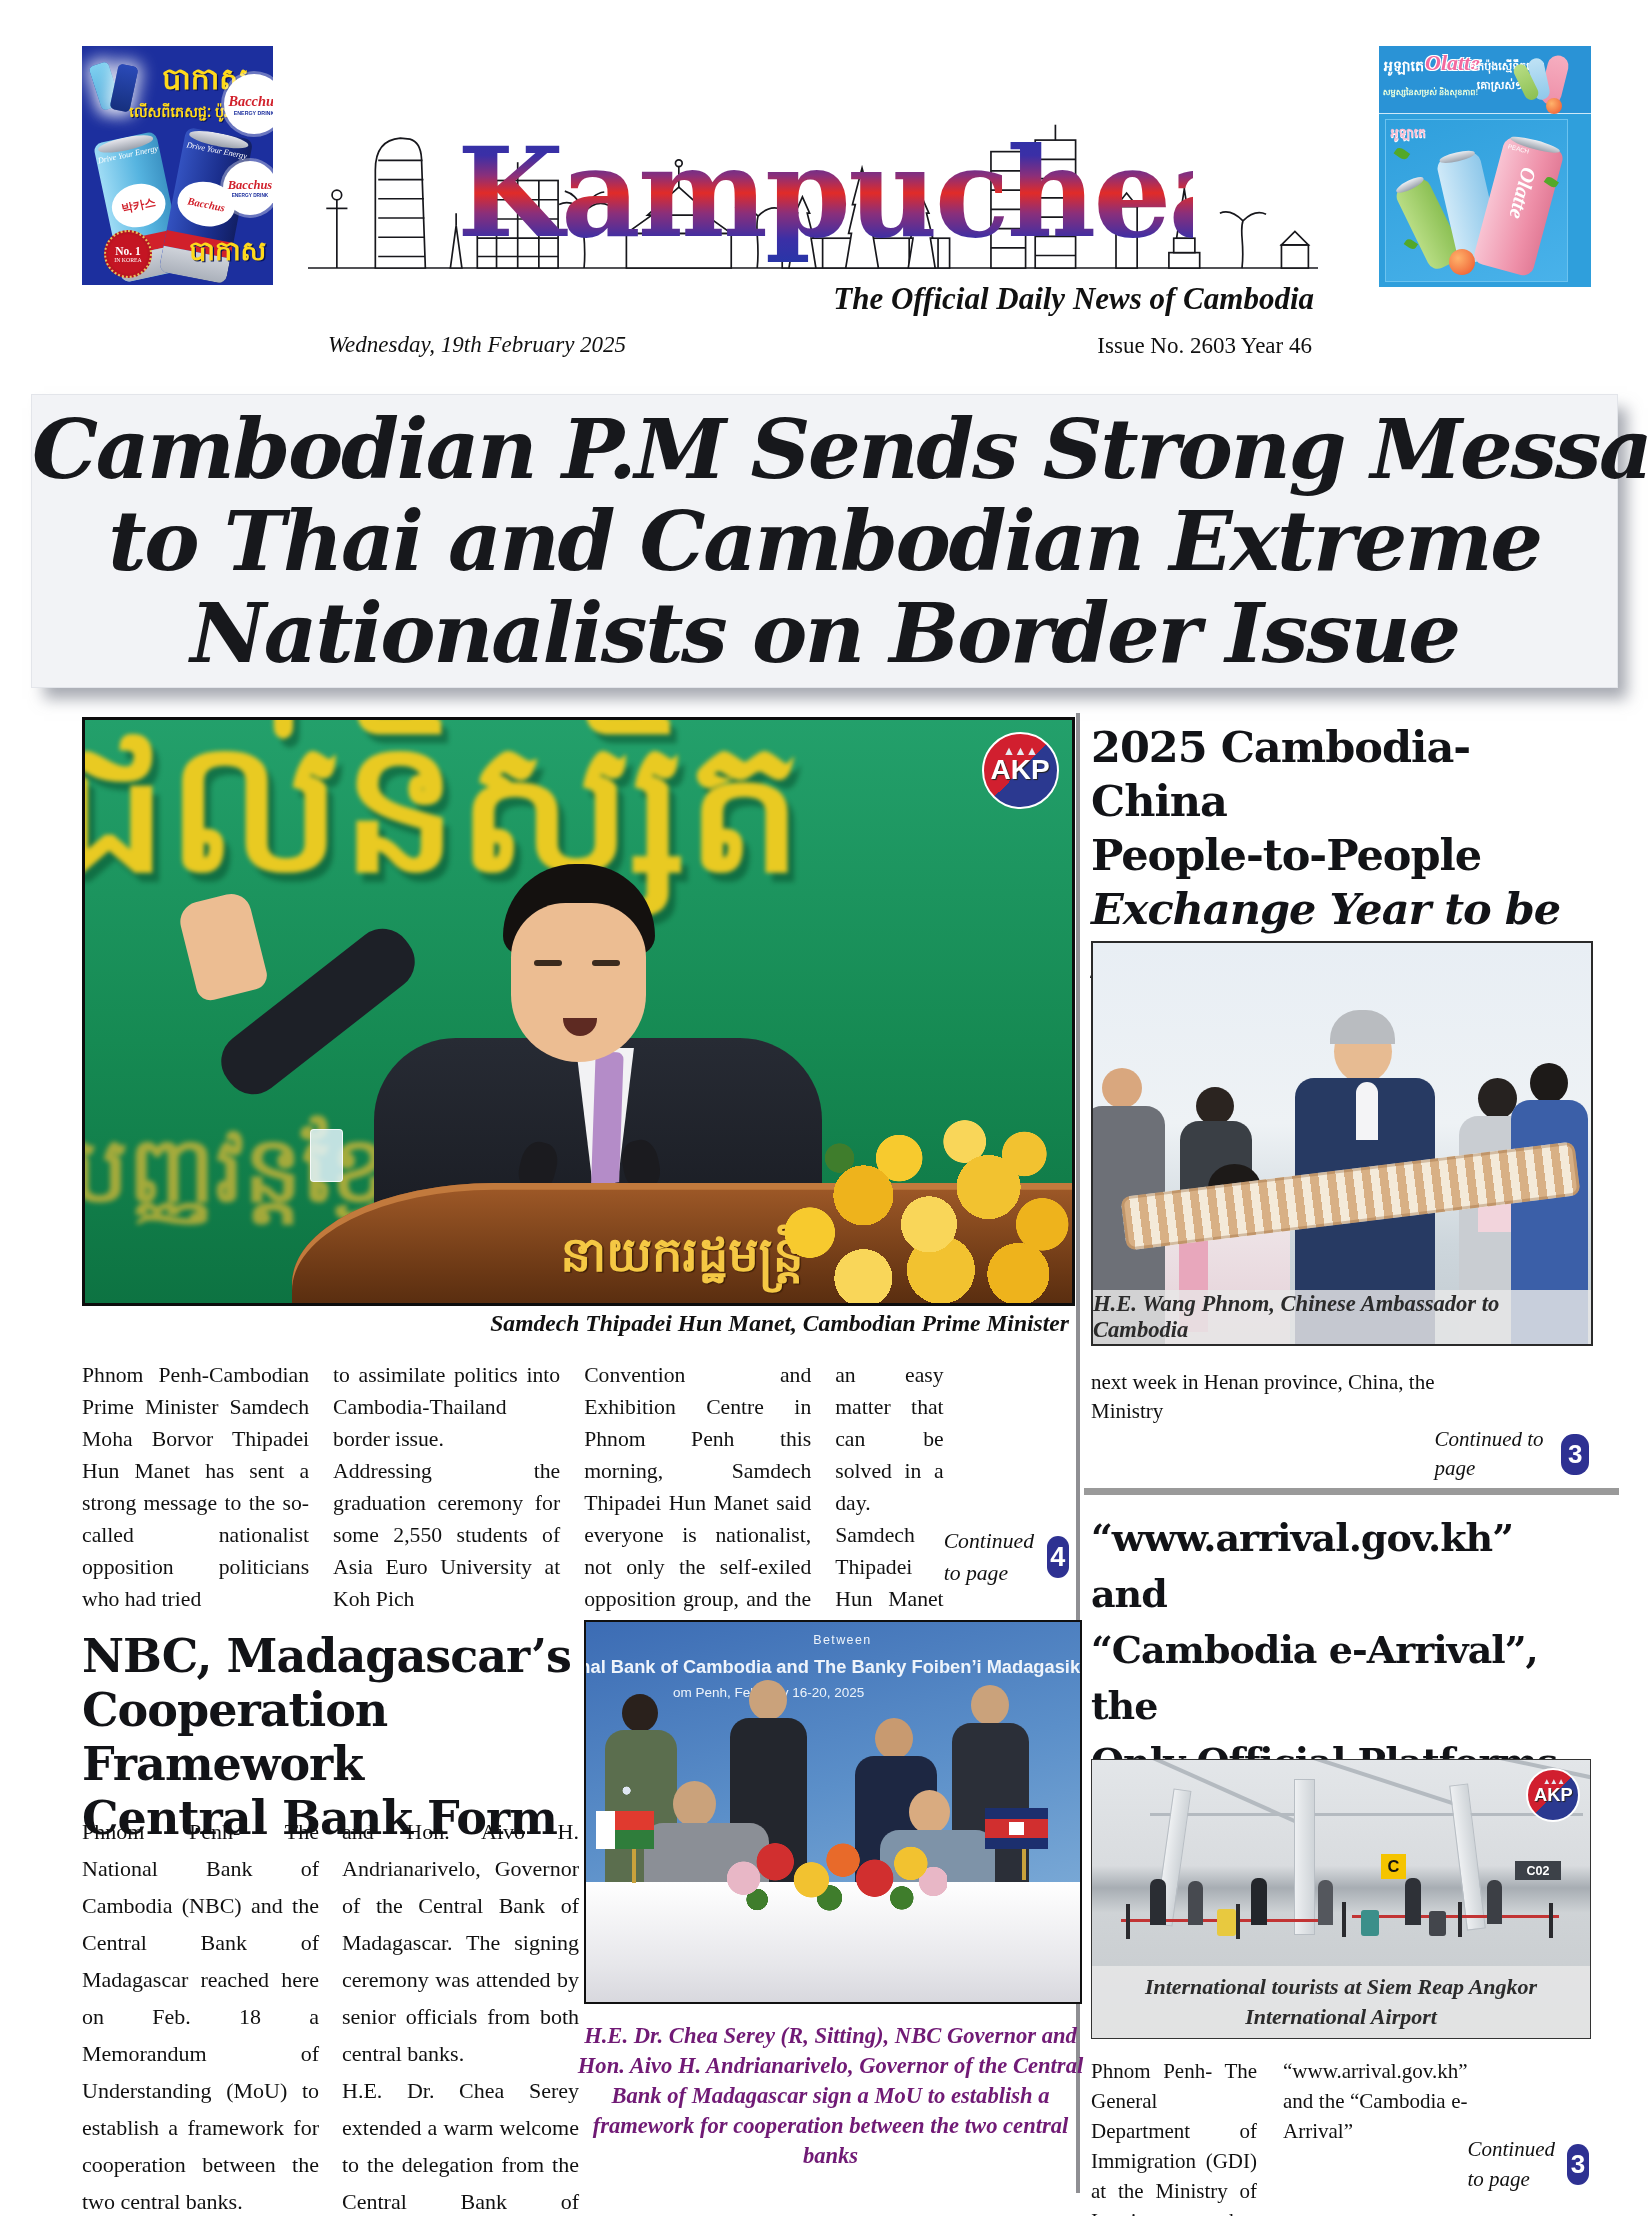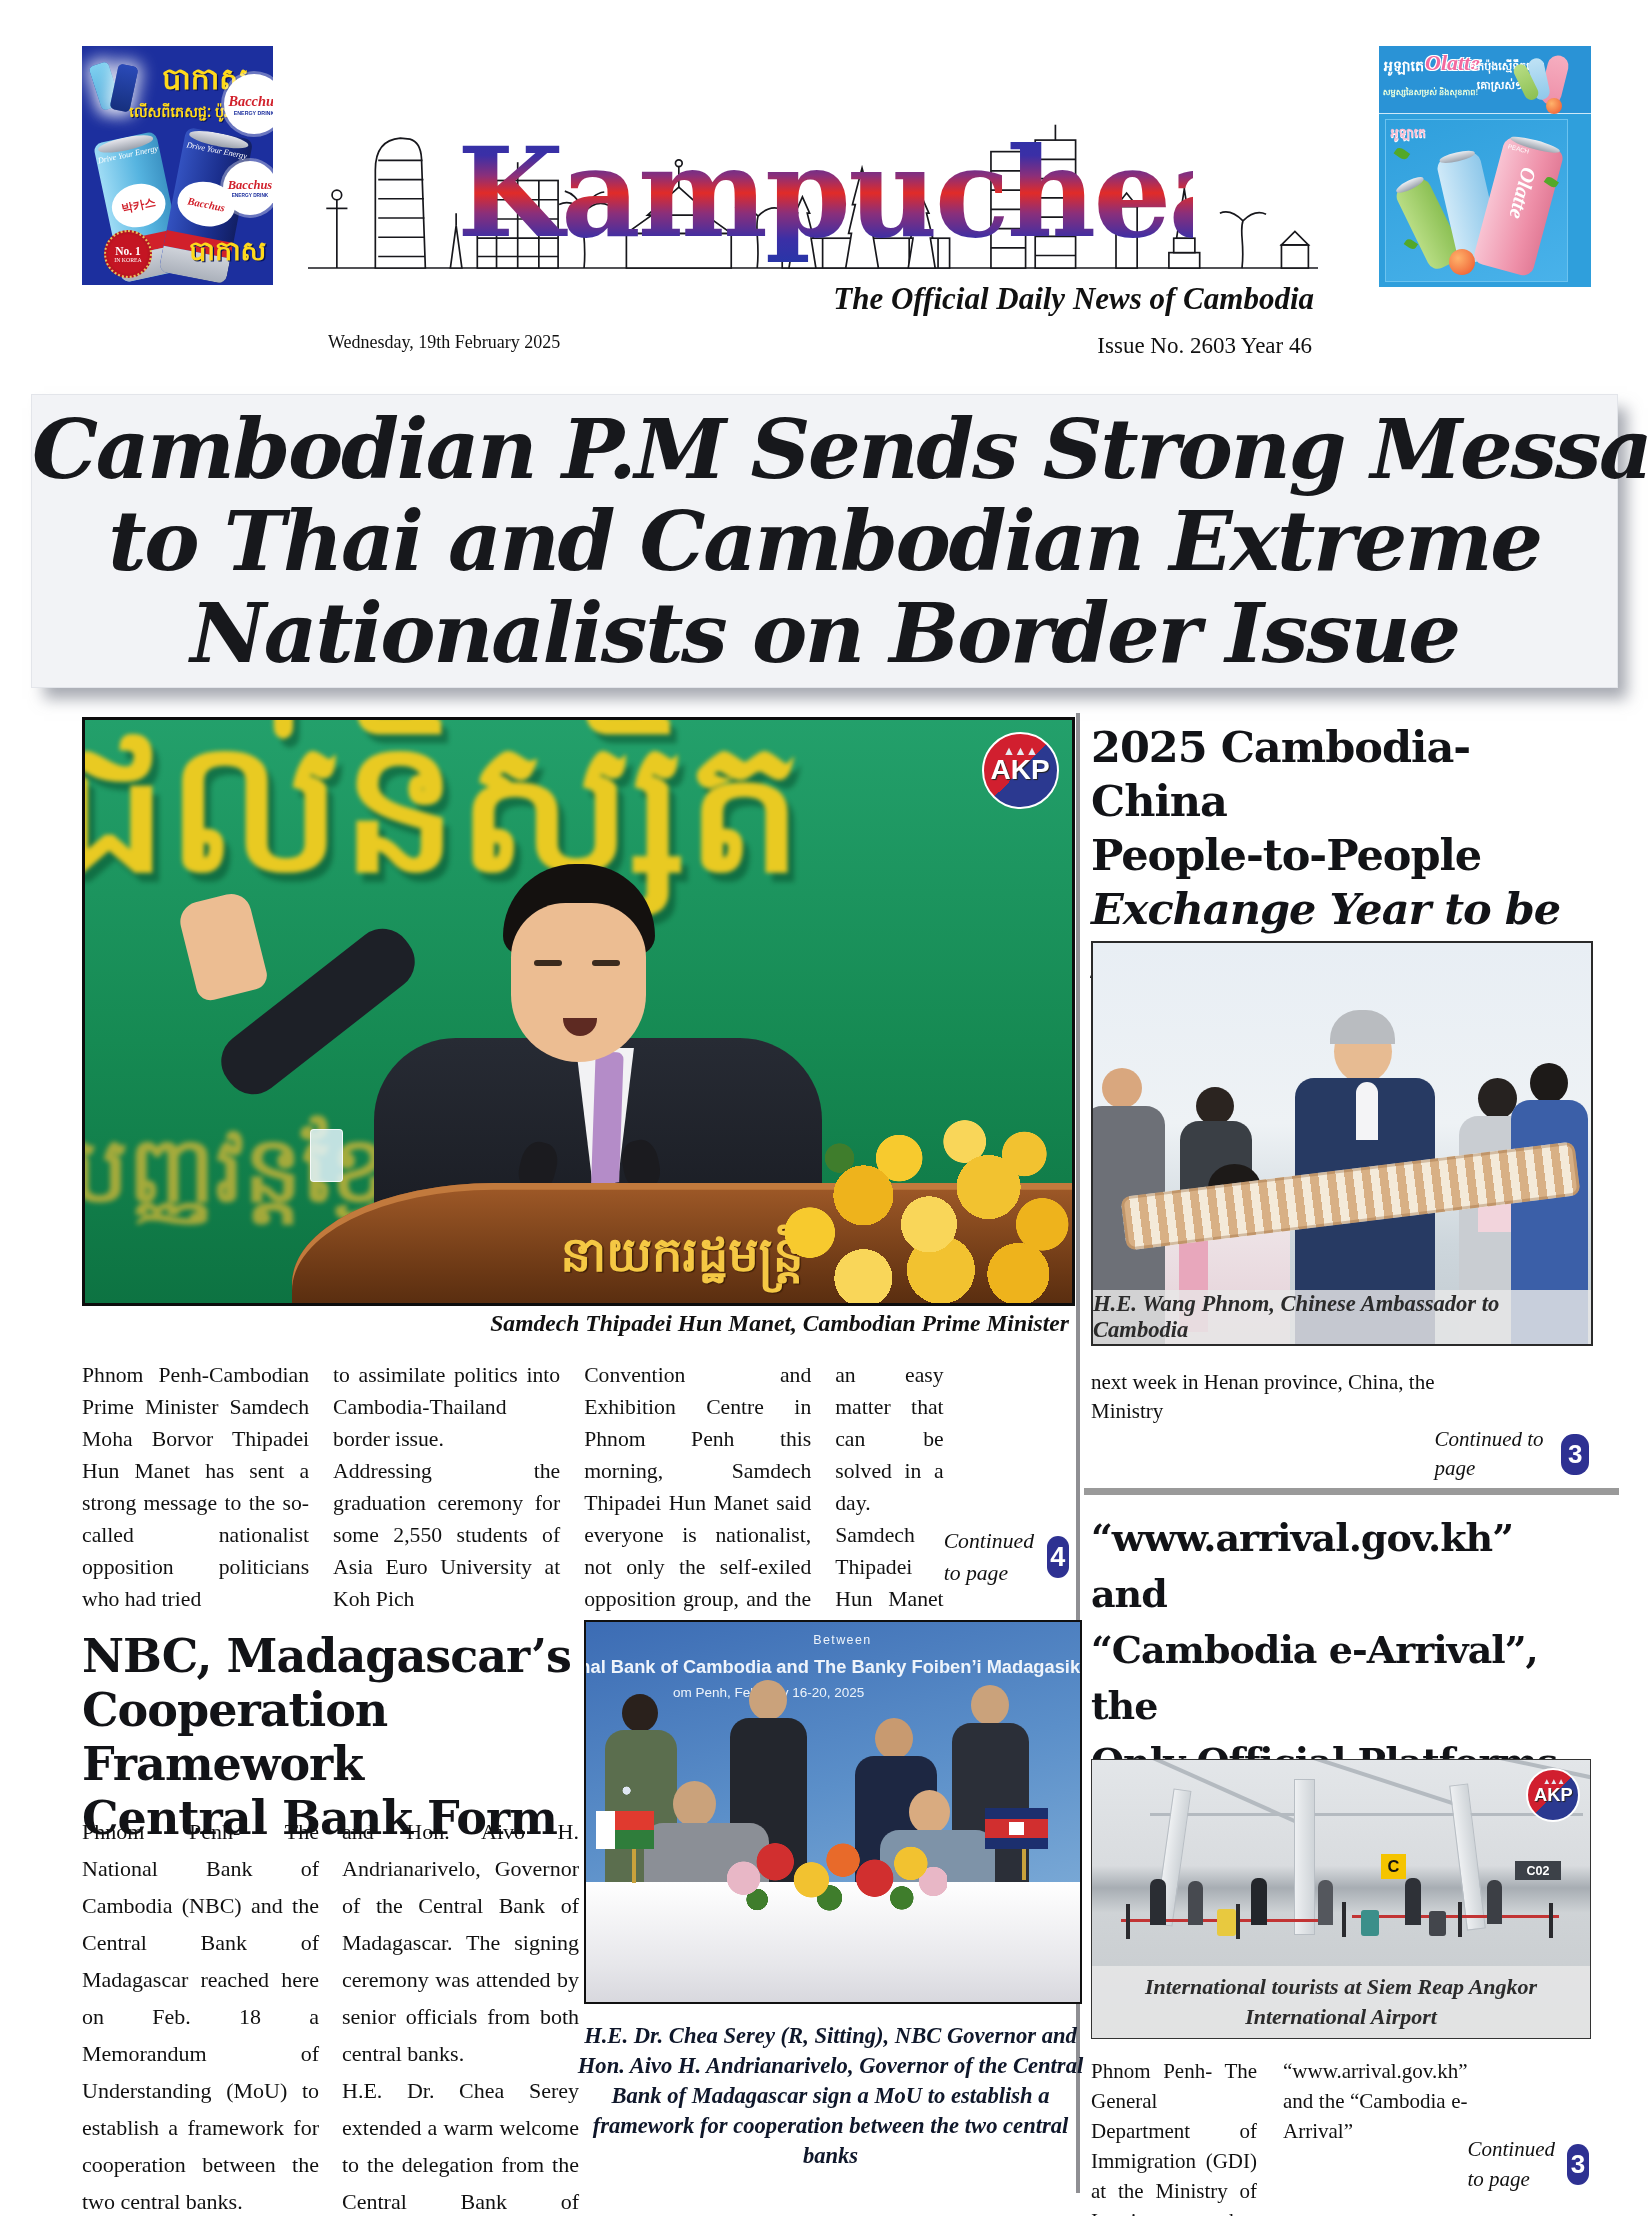--- a/index.html
+++ b/index.html
@@ -53,21 +53,21 @@
   .peach{position:absolute;background:radial-gradient(circle at 35% 35%,#ffb36b,#f2703f 70%,#d9532e);border-radius:50%;}
 
   
   .skyline{left:308px;top:112px;width:1010px;height:162px;}
   .mast-title{left:457px;top:121px;width:736px;text-align:center;
      font-family:"DejaVu Serif","Liberation Serif",serif;font-weight:bold;font-size:123px;line-height:144px;
      letter-spacing:-2.9px;
      background:linear-gradient(180deg,#2636a8 0%,#3b2fa6 24%,#8b2f7a 38%,#e12b28 50%,#8b2f7a 64%,#3b2fa6 82%,#2636a8 100%);
      -webkit-background-clip:text;background-clip:text;color:transparent;}
   .tagline{left:674px;top:281px;width:640px;text-align:right;font-weight:bold;font-style:italic;font-size:31px;}
-  .dateline-date{left:328px;top:332px;font-size:18px;}
+  .dateline-date{left:328px;top:332px;font-style:italic;font-size:23px;}
   .dateline-issue{left:1054px;top:333px;width:258px;text-align:right;font-size:23px;}
 
   
   .hbox{left:31px;top:394px;width:1585px;height:292px;background:#f2f3f6;border:1px solid #e3e5ea;
      box-shadow:10.6px 12.5px 14.4px -1.9px rgba(95,100,115,.55);
      display:flex;flex-direction:column;justify-content:center;}
   .hbox .hl{display:block;text-align:center;white-space:nowrap;
      font-family:"DejaVu Serif","Liberation Serif",serif;font-weight:bold;font-style:italic;
      font-size:83px;line-height:92px;letter-spacing:-2.4px;color:#17181c;}
 
@@ -196,21 +196,21 @@
       radial-gradient(circle at 54% 38%,#e86a2a 0 16.4px,transparent 17px),
       radial-gradient(circle at 68% 60%,#d12f2f 0 18.3px,transparent 19px),
       radial-gradient(circle at 84% 42%,#f2c230 0 16.4px,transparent 17px),
       radial-gradient(circle at 94% 64%,#e8b7c6 0 14.4px,transparent 15px),
       radial-gradient(circle at 48% 84%,#3f7d2c 0 12.5px,transparent 13px),
       radial-gradient(circle at 16% 86%,#3f7d2c 0 10.6px,transparent 11px),
       radial-gradient(circle at 80% 84%,#3f7d2c 0 11.5px,transparent 12px);}
   .flagpole{position:absolute;width:3.8px;height:72px;background:#c9a23c;}
   .flag{position:absolute;}
   .caption-sign{left:577px;top:2021px;width:507px;text-align:center;font-weight:bold;font-style:italic;
-     font-size:22.6px;line-height:30px;color:#0f172a;}
+     font-size:22.6px;line-height:30px;color:#701a75;}
 </style>
 </head>
 <body>
 
 <div id="page">
 
   <div class="abs ad-left photo">
     <div class="mini-can" style="left:12.5px;top:17.3px;background:linear-gradient(#7fd0f0,#4aa6d8);transform:rotate(-18deg);"></div>
     <div class="mini-can" style="left:32px;top:19px;background:linear-gradient(#2a4ab8,#16307e);transform:rotate(12deg);"></div>
     <div class="adl-title khmer">បាកាស</div>

